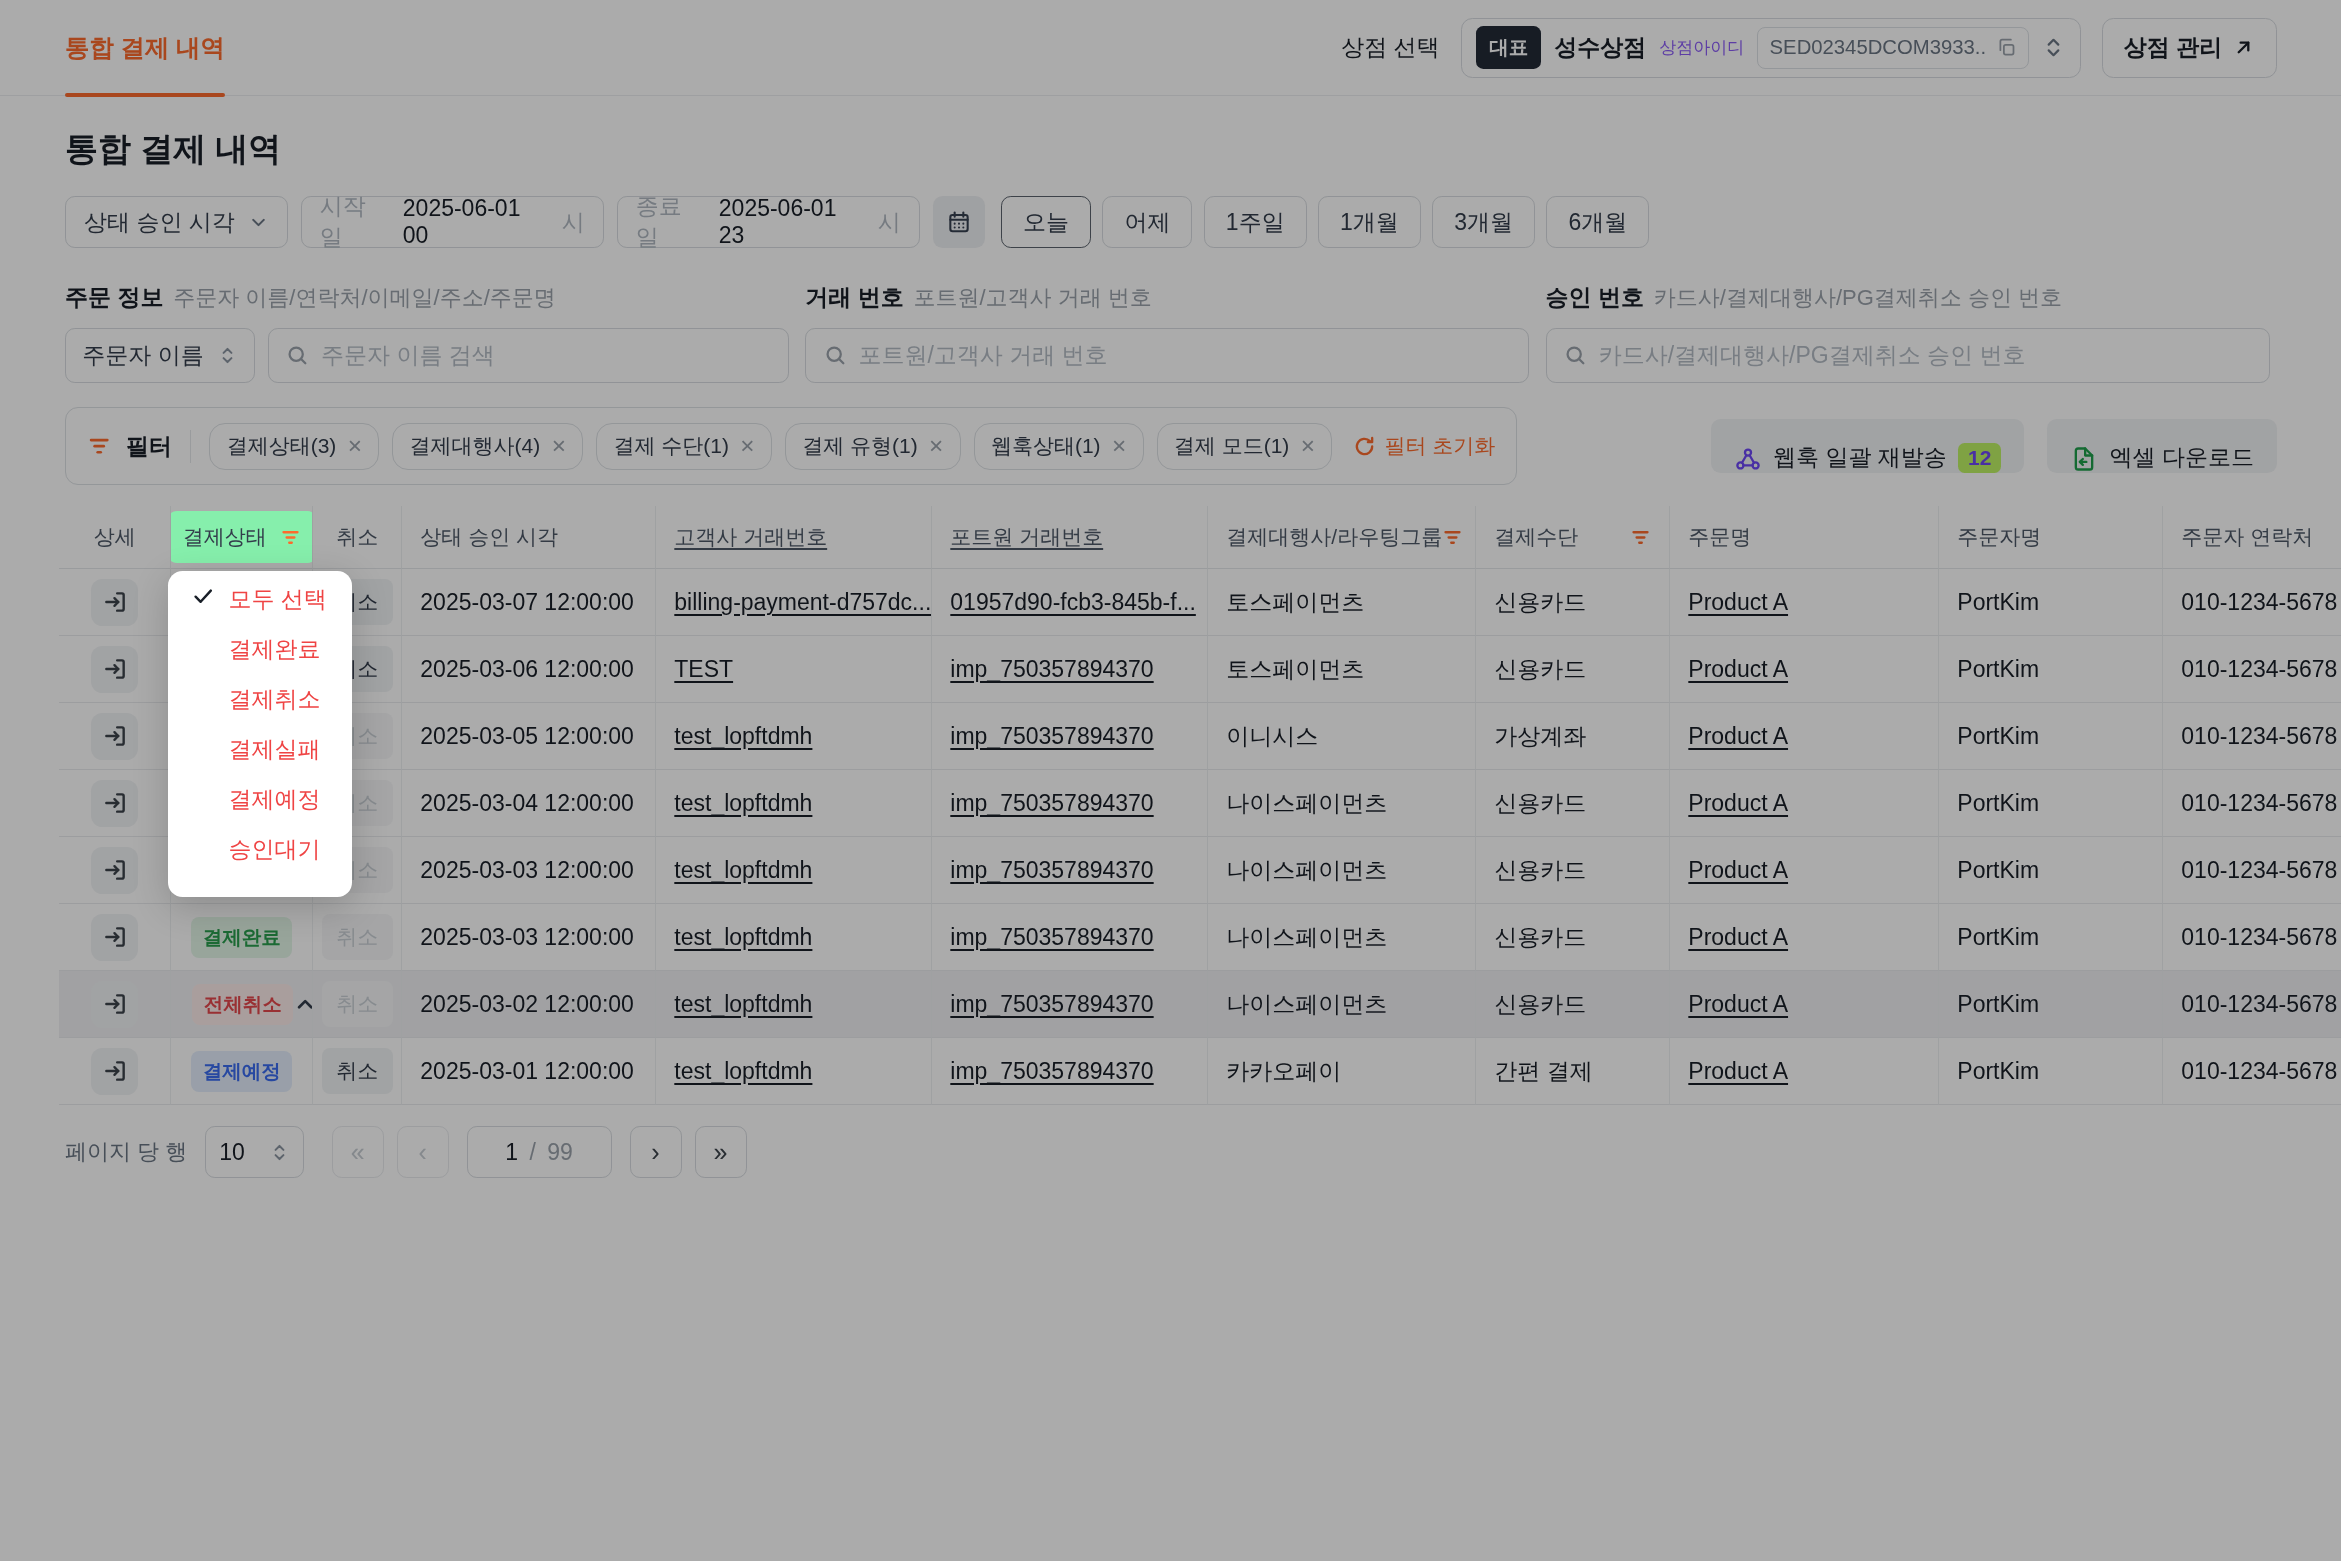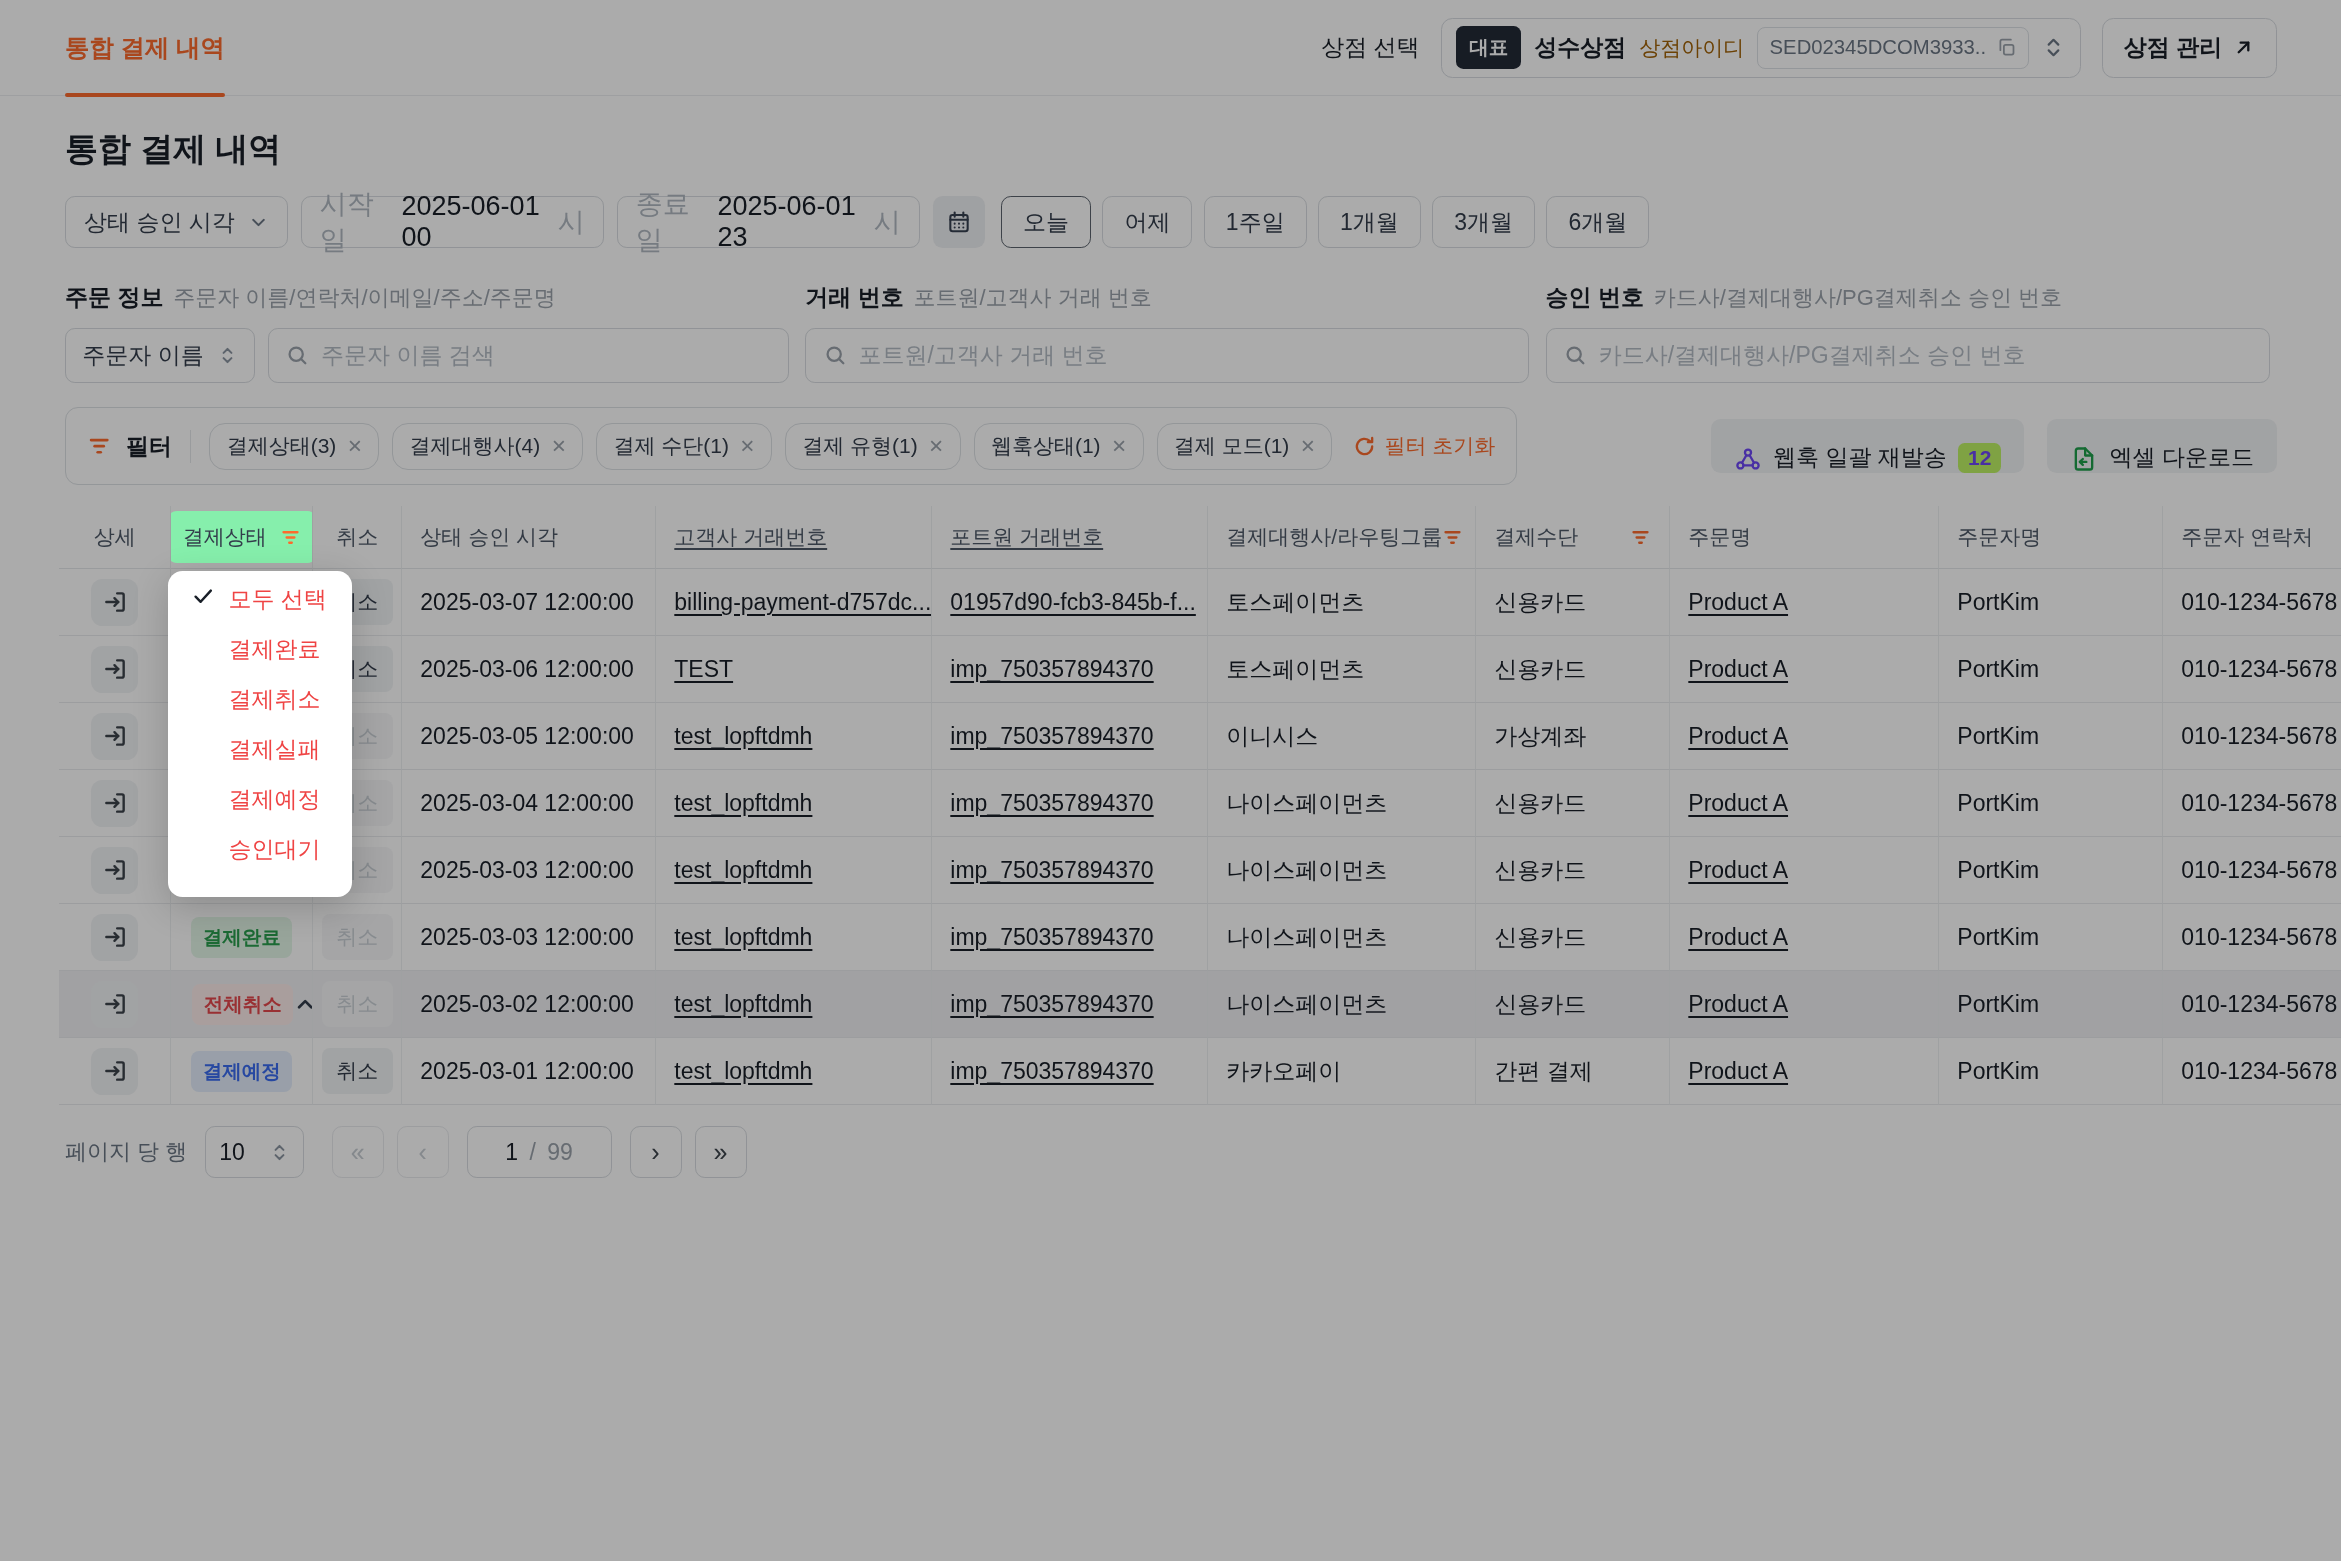--- a/index.html
+++ b/index.html
@@ -17,33 +17,33 @@
   .topbar{height:96px;border-bottom:1.6px solid #eceef0;display:flex;align-items:center;
           justify-content:space-between;padding:0 65px}
   .tab{position:relative;height:96px;display:flex;align-items:center;color:#fc6b2d;
        font-size:24.4px;font-weight:700}
   .tab::after{content:"";position:absolute;left:0;right:0;bottom:-1.6px;height:4.1px;background:#fc6b2d;border-radius:2.4px}
   .topbar-right{display:flex;align-items:center;gap:21px}
   .store-select-label{font-size:23px;font-weight:500}
   .store-selector{display:flex;align-items:center;height:60px;border:1.6px solid #d8dce1;border-radius:11.4px;padding:0 14.6px;gap:13px}
   .store-badge{background:#232a37;color:#fff;font-size:19.5px;font-weight:600;border-radius:7.3px;padding:8.1px 13px}
   .store-name{font-size:23px;font-weight:700}
-  .store-id-label{font-size:21px;color:#a16207}
+  .store-id-label{font-size:17px;color:#8b5cf6}
   .store-id-box{display:flex;align-items:center;gap:9.8px;border:1.6px solid #dde1e6;border-radius:8.1px;height:42px;padding:0 11.4px;font-size:20.3px;color:#6b7684}
   .store-manage{display:flex;align-items:center;gap:9.8px;height:60px;border:1.6px solid #d8dce1;border-radius:11.4px;
                 padding:0 21px;font-size:23px;font-weight:600;background:#fff;color:#191f28}
 
   
   main{padding:0 65px}
   h1{font-size:33px;font-weight:700;margin-top:31px}
 
   .row1{margin-top:24.4px;display:flex;align-items:center;gap:13px}
   .ctl{height:52px;border:1.6px solid #d8dce1;border-radius:9.8px;display:flex;align-items:center;background:#fff}
   .select-timetype{padding:0 18px;gap:13px;font-size:23px;font-weight:500;color:#333d4b}
-  .date-input{padding:0 18px;gap:18px;font-size:27px;width:303px}
+  .date-input{padding:0 18px;gap:18px;font-size:23px;width:303px}
   .date-input .pre,.date-input .suf{color:#b0b8c1}
   .cal-btn{width:52px;height:52px;background:#eef0f3;border-radius:9.8px;display:flex;align-items:center;justify-content:center}
   .quick{display:flex;gap:11.4px;margin-left:3.3px}
   .quick-btn{height:52px;padding:0 21px;border:1.6px solid #d8dce1;border-radius:9.8px;background:#fff;
              font-size:23px;color:#333d4b;font-weight:500}
   .quick-btn.selected{border-color:#5b636d}
 
   .lgrid{display:grid;grid-template-columns:724px 724px 724px;gap:16.3px}
   .labels-row{margin-top:34px}
   .glabel{font-size:23px;font-weight:700}

